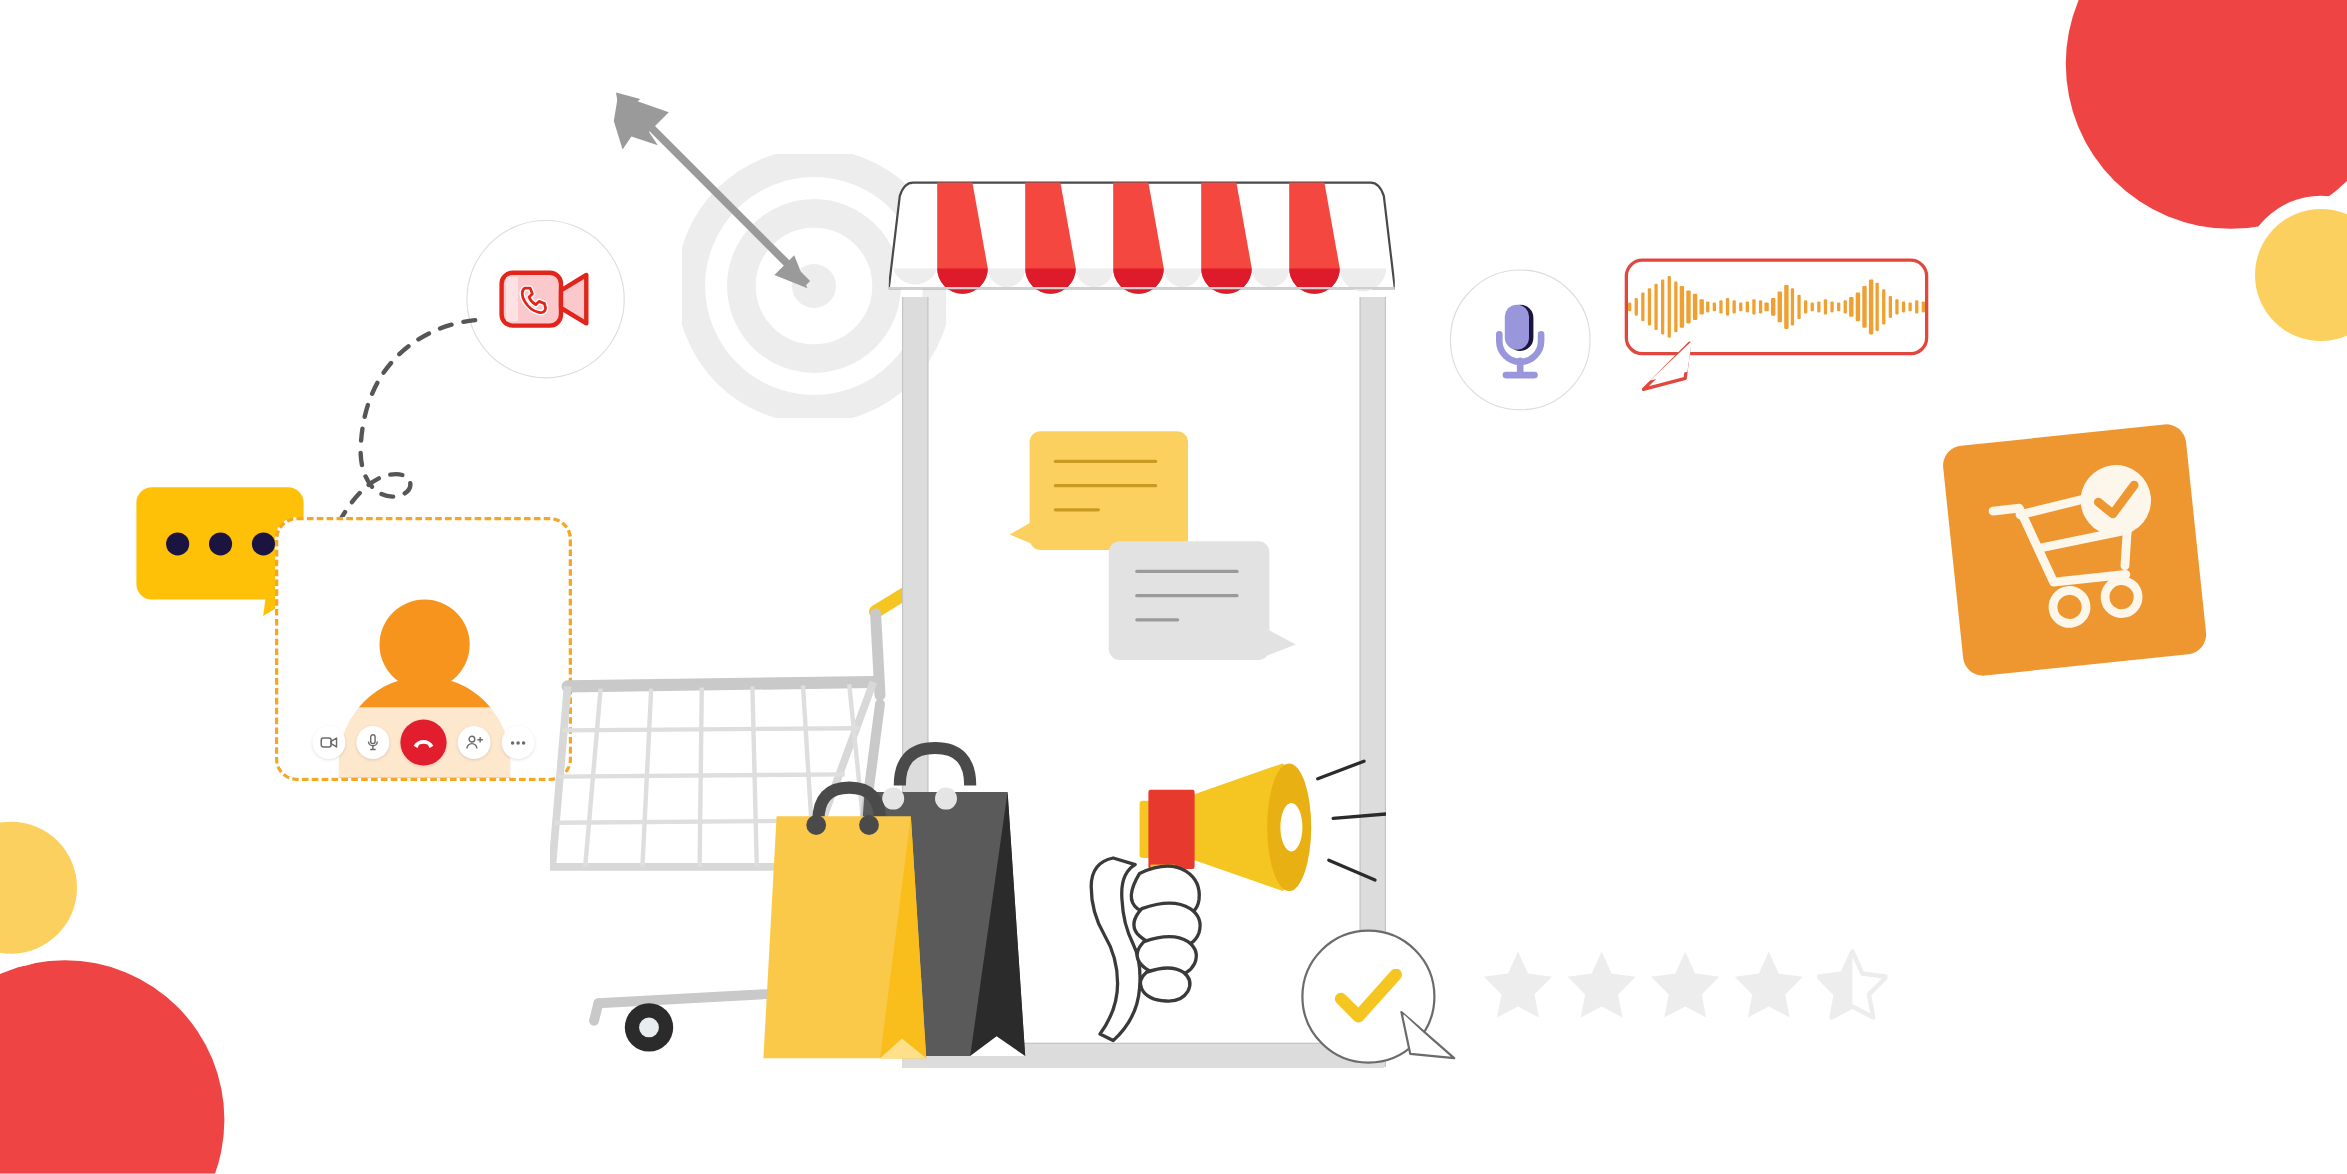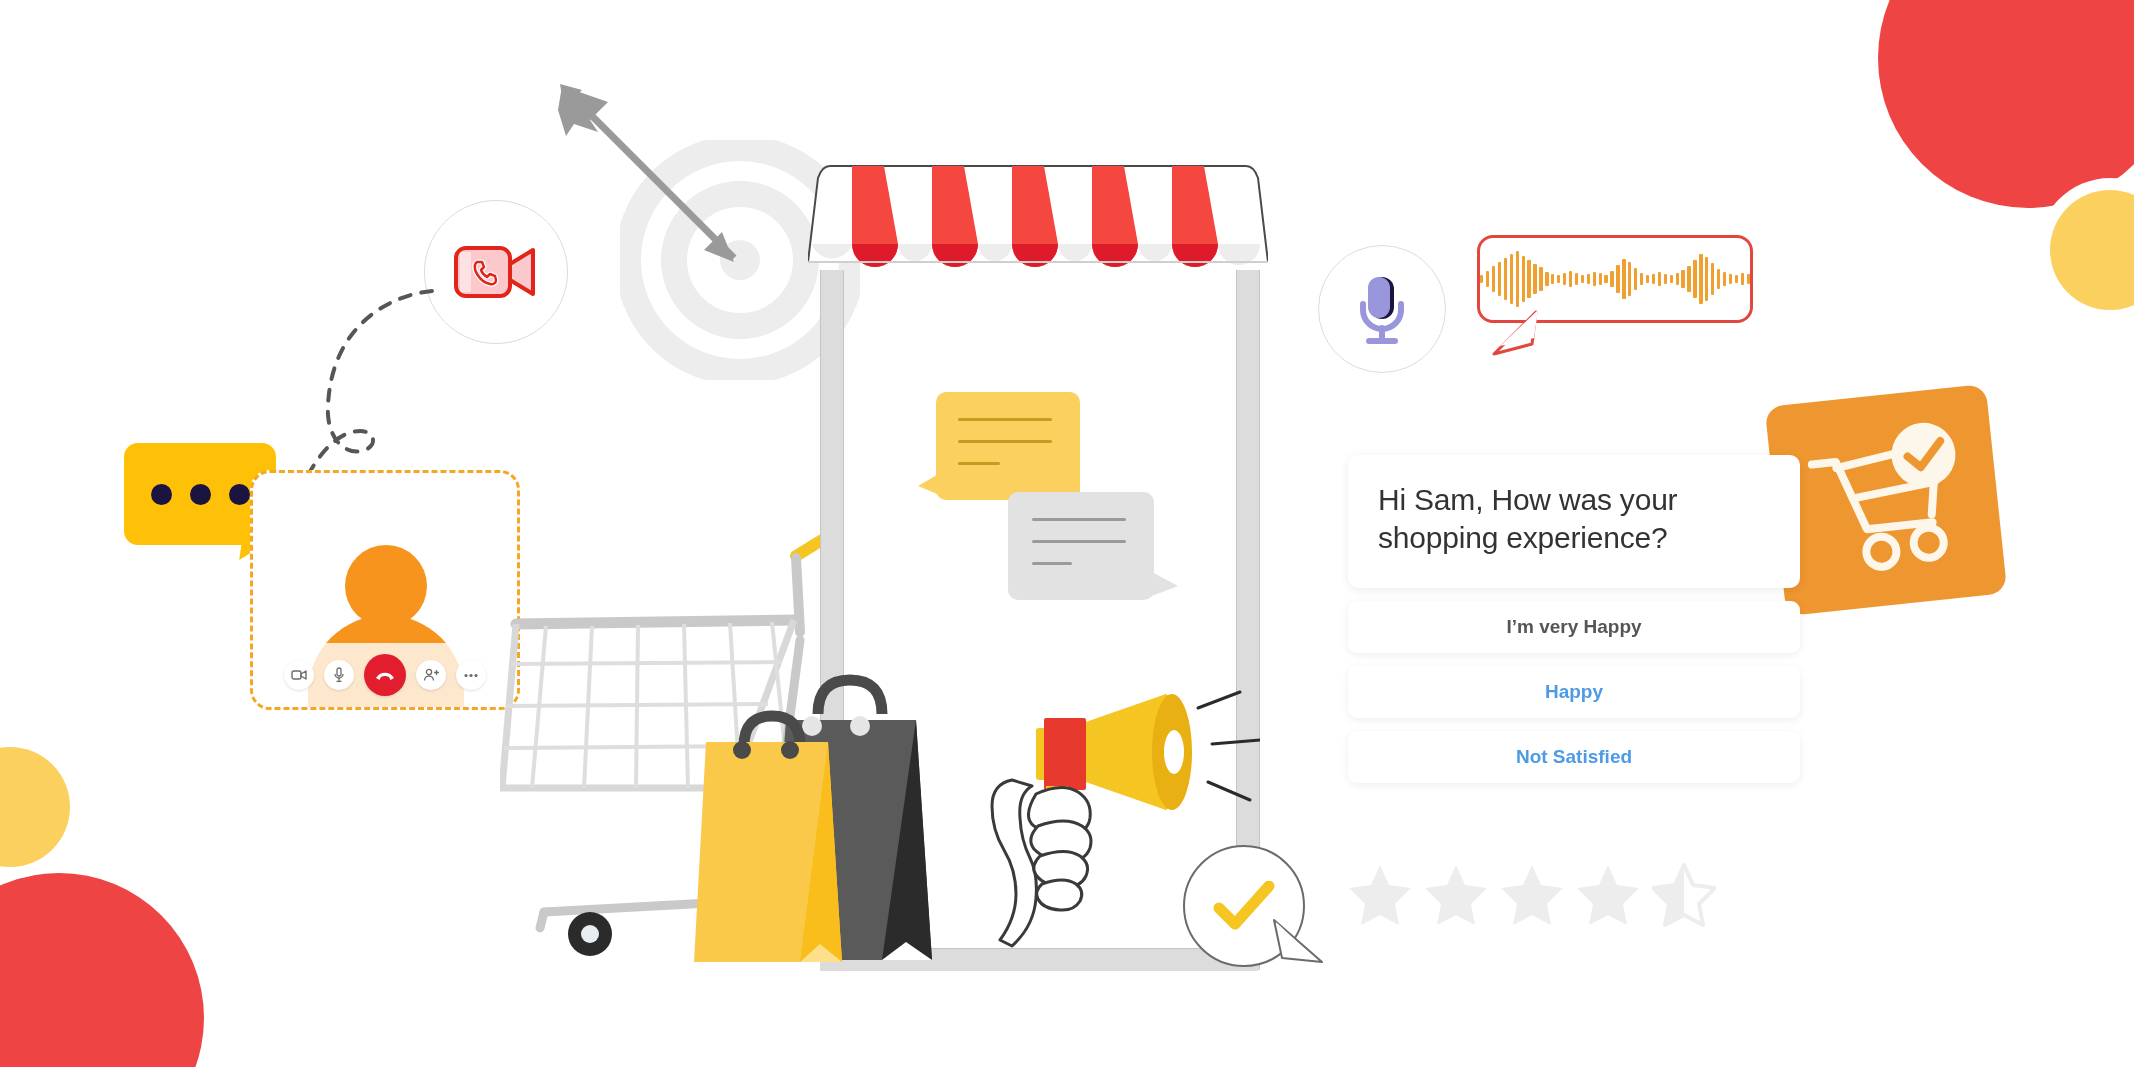--- a/index.html
+++ b/index.html
@@ -433,26 +433,20 @@
       <path d="M10 32 L34 32 L58 102 L124 102" fill="none" stroke="#FDF6EA" stroke-width="8" stroke-linecap="round" stroke-linejoin="round"></path>
       <path d="M34 38 L136 24 L124 94" fill="none" stroke="#FDF6EA" stroke-width="8" stroke-linecap="round" stroke-linejoin="round"></path>
       <line x1="48" y1="70" x2="130" y2="62" stroke="#FDF6EA" stroke-width="8" stroke-linecap="round"></line>
       <circle cx="70" cy="126" r="15" fill="none" stroke="#FDF6EA" stroke-width="8"></circle>
       <circle cx="118" cy="122" r="15" fill="none" stroke="#FDF6EA" stroke-width="8"></circle>
       <circle cx="122" cy="34" r="32" fill="#FDF6EA"></circle>
       <path d="M106 34 L118 46 L140 22" fill="none" stroke="#EE9630" stroke-width="8" stroke-linecap="round" stroke-linejoin="round"></path>
     </svg>
   </div>
 
-  <div class="abs survey">
-    <div class="survey-question">Hi Sam, How was your shopping experience?</div>
-    <div class="survey-option neutral">I’m very Happy</div>
-    <div class="survey-option link">Happy</div>
-    <div class="survey-option link">Not Satisfied</div>
-  </div>
 
   <div class="abs stars">
       <svg width="64" height="66" viewBox="0 0 64 66">
         <polygon points="32,3 41,23 63,26 47,42 51,63 32,53 13,63 17,42 1,26 23,23" fill="#EDEDED"></polygon>
       </svg>
       <svg width="64" height="66" viewBox="0 0 64 66">
         <polygon points="32,3 41,23 63,26 47,42 51,63 32,53 13,63 17,42 1,26 23,23" fill="#EDEDED"></polygon>
       </svg>
       <svg width="64" height="66" viewBox="0 0 64 66">
         <polygon points="32,3 41,23 63,26 47,42 51,63 32,53 13,63 17,42 1,26 23,23" fill="#EDEDED"></polygon>

